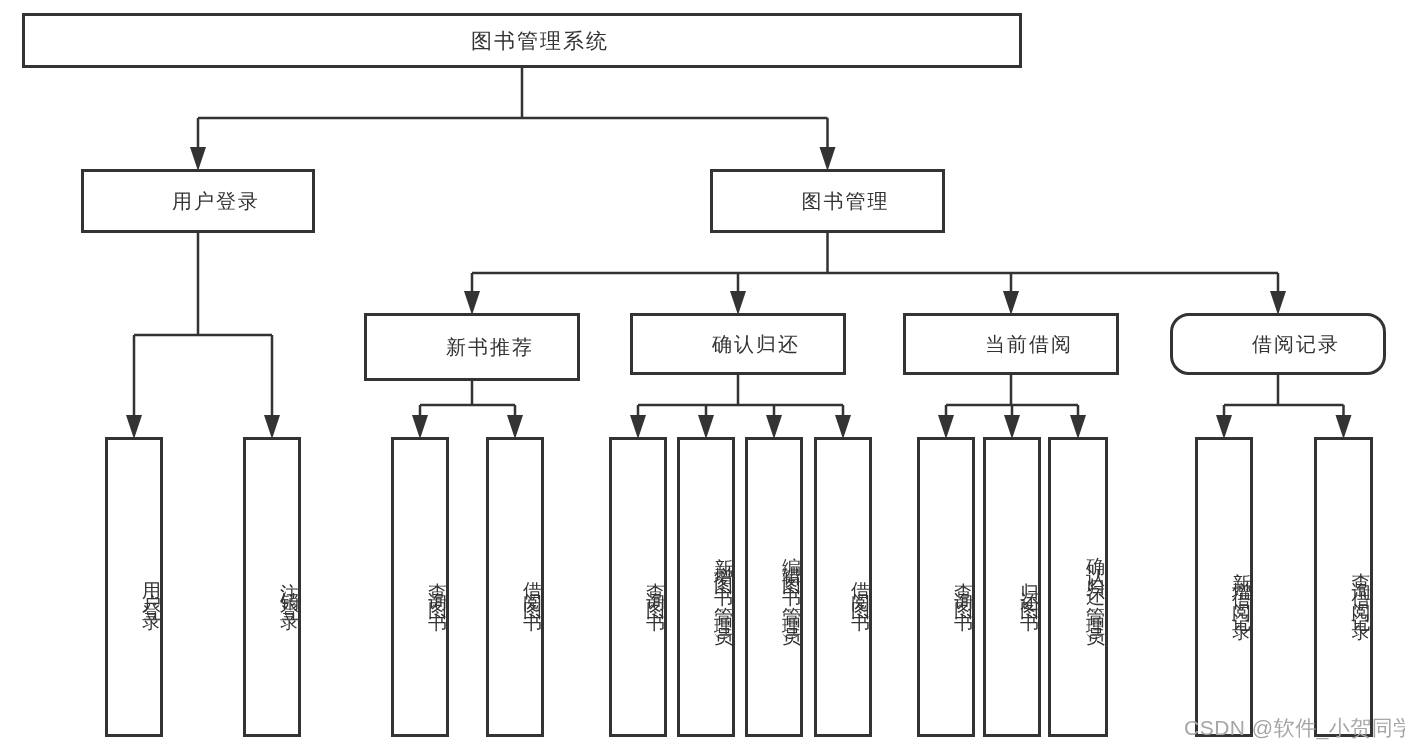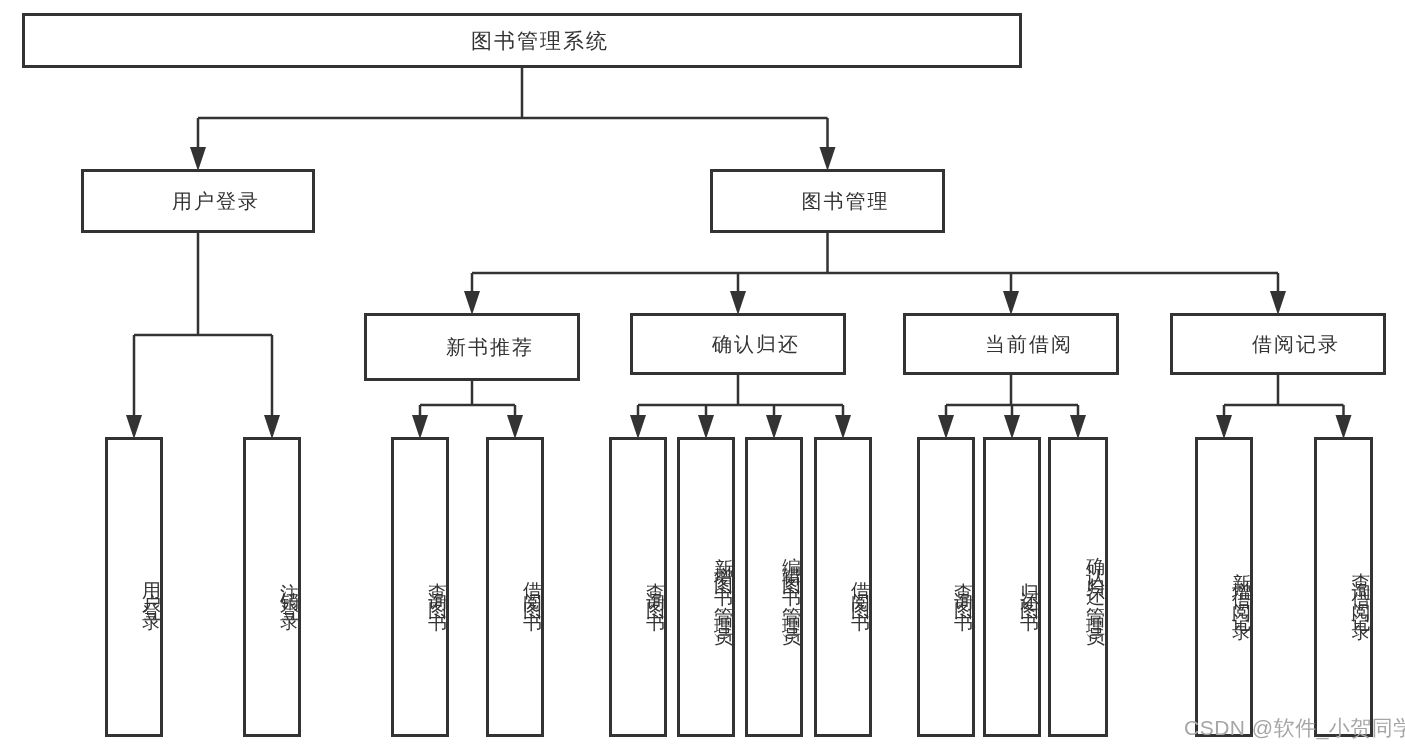--- a/index.html
+++ b/index.html
@@ -98,21 +98,21 @@
       </div>
       <div class="box" style="left: 364px; top: 313px; width: 216px; height: 68px;">
         <span class="hlabel">新书推荐</span>
       </div>
       <div class="box" style="left: 630px; top: 313px; width: 216px; height: 62px;">
         <span class="hlabel">确认归还</span>
       </div>
       <div class="box" style="left: 903px; top: 313px; width: 216px; height: 62px;">
         <span class="hlabel">当前借阅</span>
       </div>
-      <div class="box" style="left: 1170px; top: 313px; width: 216px; height: 62px;">
+      <div class="box" style="left: 1170px; top: 313px; width: 216px; height: 62px; border-radius: 19px;">
         <span class="hlabel">借阅记录</span>
       </div>
       <div class="box" style="left: 105px; top: 437px; width: 58px; height: 300px;">
         <span class="vlabel">用户登录</span>
       </div>
       <div class="box" style="left: 243px; top: 437px; width: 58px; height: 300px;">
         <span class="vlabel">注销登录</span>
       </div>
       <div class="box" style="left: 391px; top: 437px; width: 58px; height: 300px;">
         <span class="vlabel">查询图书</span>

